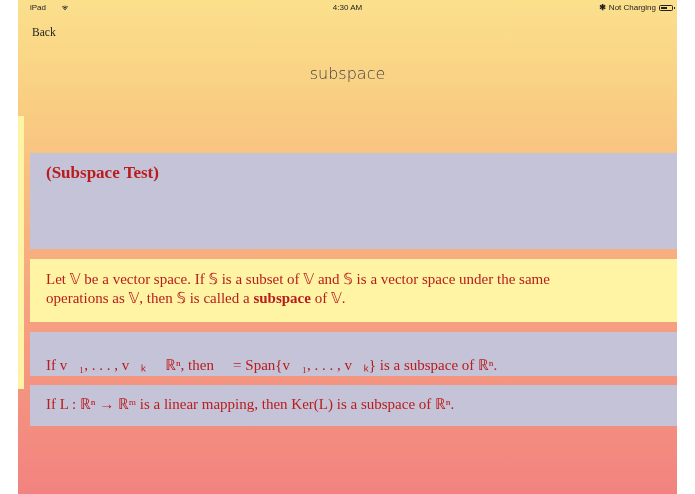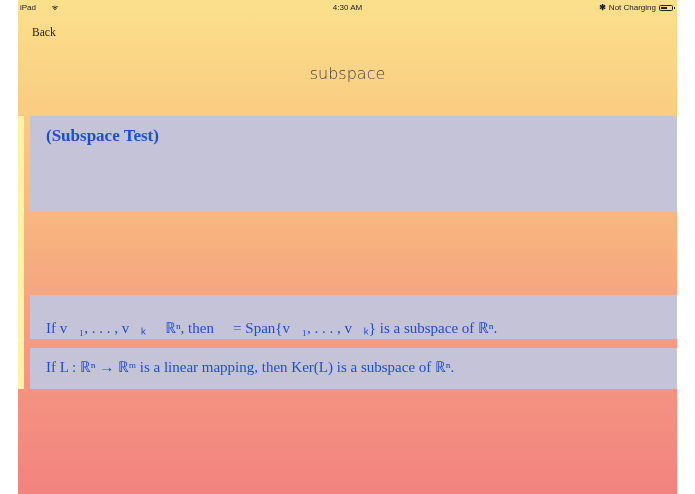--- a/index.html
+++ b/index.html
@@ -6,21 +6,21 @@
   html, body { width: 695px; height: 494px; overflow: hidden; background: #ffffff; }
   .app {
     position: absolute; left: 18px; top: 0; width: 659px; height: 494px;
     background: linear-gradient(180deg, #fbe08c 0%, #f9cd82 22%, #f7b27f 48%, #f59a81 70%, #f2837f 100%);
     overflow: hidden;
   }
   .statusbar {
     position: absolute; left: 0; top: 0; width: 100%; height: 16px;
     font-family: "Liberation Sans", sans-serif; font-size: 8px; color: #222;
   }
-  .sb-left { position: absolute; left: 2px; top: 3px; display: flex; align-items: center; gap: 15px; }
+  .sb-left { position: absolute; left: 12px; top: 3px; display: flex; align-items: center; gap: 15px; }
   .sb-center { position: absolute; left: 0; right: 0; top: 3px; text-align: center; font-weight: normal; }
   .sb-right { position: absolute; right: 4px; top: 3px; display: flex; align-items: center; gap: 3px; }
   .wifi { width: 8px; height: 7px; }
   .bt { font-size: 8px; font-weight: bold; }
   .battery { width: 14px; height: 6px; border: 1px solid #222; border-radius: 1.5px; position: relative; }
   .battery::before { content: ""; position: absolute; left: 1px; top: 1px; width: 6px; height: 2px; background: #222; }
   .battery::after { content: ""; position: absolute; right: -3px; top: 1px; width: 1.5px; height: 2px; background: #222; }
 
   .back {
     position: absolute; left: 14px; top: 26px;
@@ -29,22 +29,22 @@
   }
   .title {
     position: absolute; left: 0; right: 0; top: 64px; text-align: center;
     font-family: "DejaVu Sans", sans-serif; font-size: 16px; color: #444; font-weight: 300;
   }
   .accent-bar {
     position: absolute; left: 0; top: 116px; width: 6px; height: 273px; background: #fff4a6;
   }
   .card {
     position: absolute; left: 12px; width: 647px;
-    font-family: "Liberation Serif", serif; color: #1d4ed8; font-size: 15px; line-height: 19px;
-    padding-left: 16px; white-space: nowrap; overflow: hidden;
+    font-family: "Liberation Serif", serif; color: #b91c1c; font-size: 15px; line-height: 19px;
+    padding-left: 16px; white-space: nowrap; overflow: hidden; margin-top: 37px;
   }
   .card.lavender { background: #c5c3d8; }
   .card.yellow { background: #fff4a4; }
   .card-1 { top: 116px; height: 96px; }
   .card-2 { top: 222px; height: 63px; }
   .card-3 { top: 295px; height: 44px; }
   .card-4 { top: 348px; height: 41px; }
   .card-heading { font-weight: bold; font-size: 17px; margin-top: 10px; margin-bottom: 8px; }
   .card-1 .line { line-height: 19px; }
   .card-2 .body { padding-top: 11px; }
@@ -75,20 +75,26 @@
 
   <div class="back">Back</div>
   <div class="title">subspace</div>
 
   <div class="accent-bar"></div>
 
   <div class="card lavender card-1">
     <div class="card-heading">(Subspace Test)</div>
   </div>
 
+  <div class="card yellow card-2">
+    <div class="body">
+      <div>Let 𝕍 be a vector space. If 𝕊 is a subset of 𝕍 and 𝕊 is a vector space under the same</div>
+      <div><span>operations as 𝕍, then 𝕊 is called a </span><span class="bold">subspace</span><span> of 𝕍.</span></div>
+    </div>
+  </div>
 
   <div class="card lavender card-3">
     <div class="body">If v⃗₁, . . . , v⃗ₖ ∈ ℝⁿ, then 𝕊 = Span{v⃗₁, . . . , v⃗ₖ} is a subspace of ℝⁿ.</div>
   </div>
 
   <div class="card lavender card-4">
     <div class="body">If L : ℝⁿ → ℝᵐ is a linear mapping, then Ker(L) is a subspace of ℝⁿ.</div>
   </div>
 </div>
 

